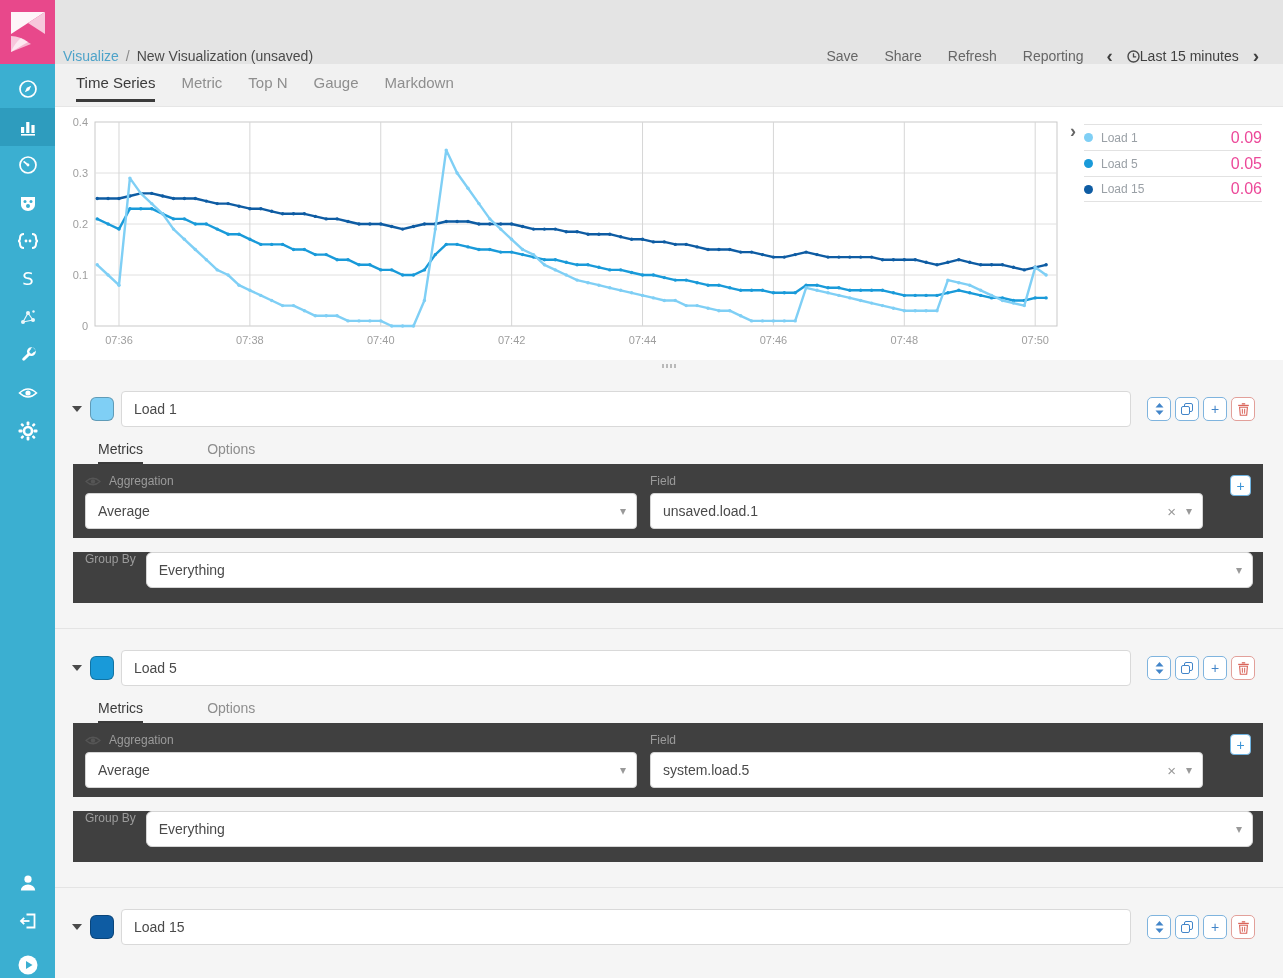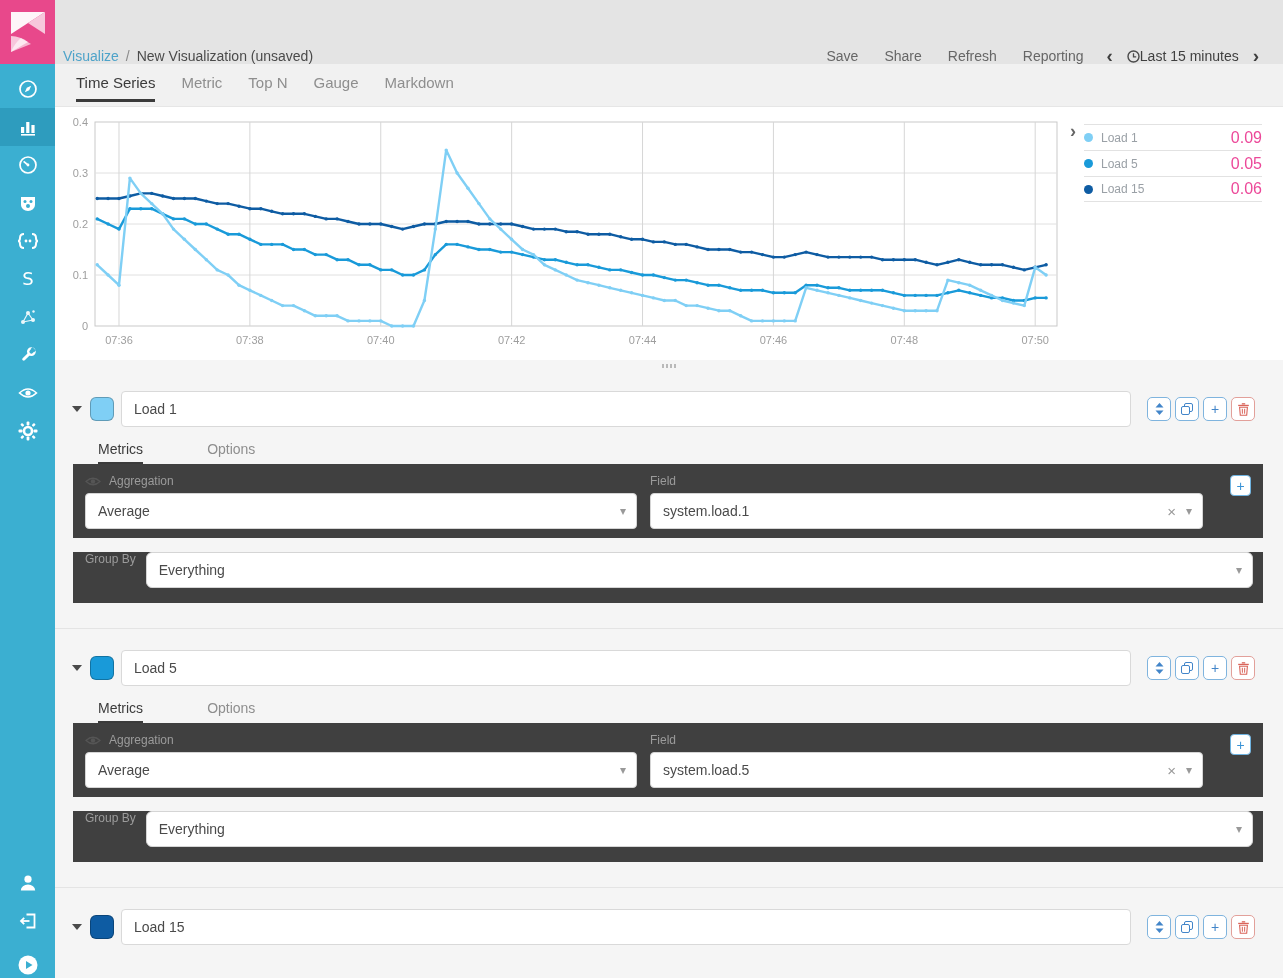--- a/index.html
+++ b/index.html
@@ -607,21 +607,21 @@
             <div class="select">
               <span>Average</span>
               <span class="dd">▾</span>
             </div>
           </div>
           <div class="field-col">
             <div class="lbl-row">
                 <span>Field</span>
               </div>
             <div class="select">
-              <span>system.load.1</span>
+              <span>unsaved.load.1</span>
               <span class="clear">×</span>
               <span class="dd">▾</span>
             </div>
           </div>
           <button class="mini-add">+</button>
         </div>
         <div class="subpanel groupby-panel">
           <span class="gb-label">Group By</span>
           <div class="select">
             <span>Everything</span>

